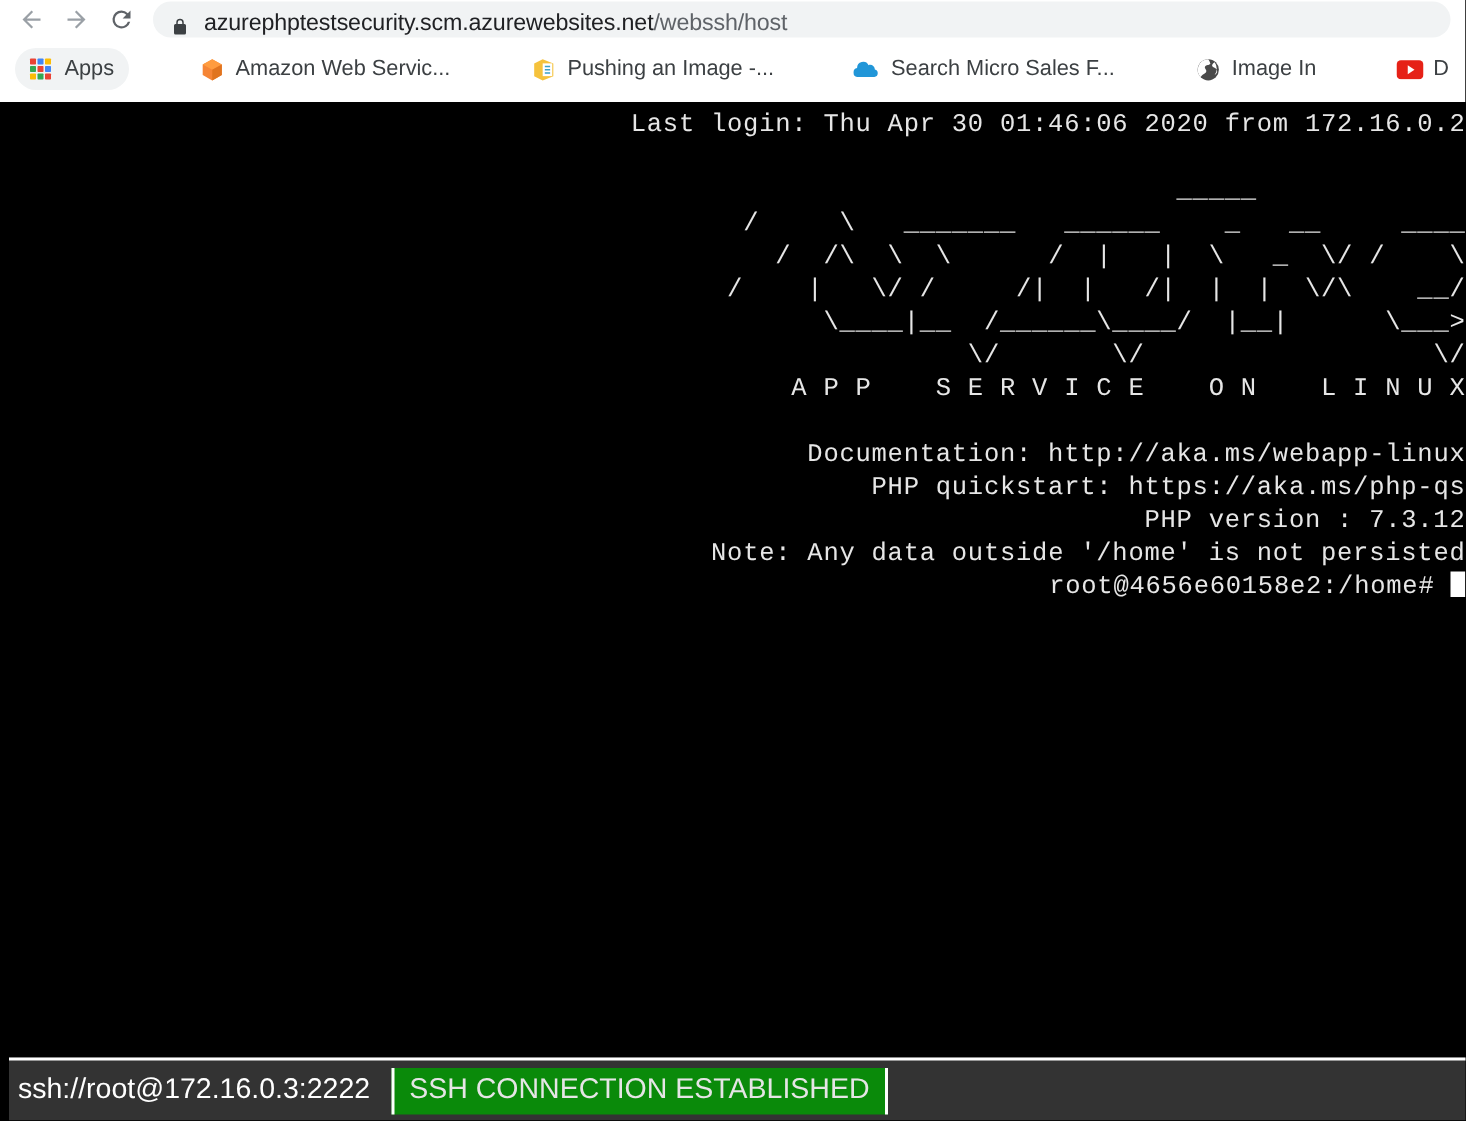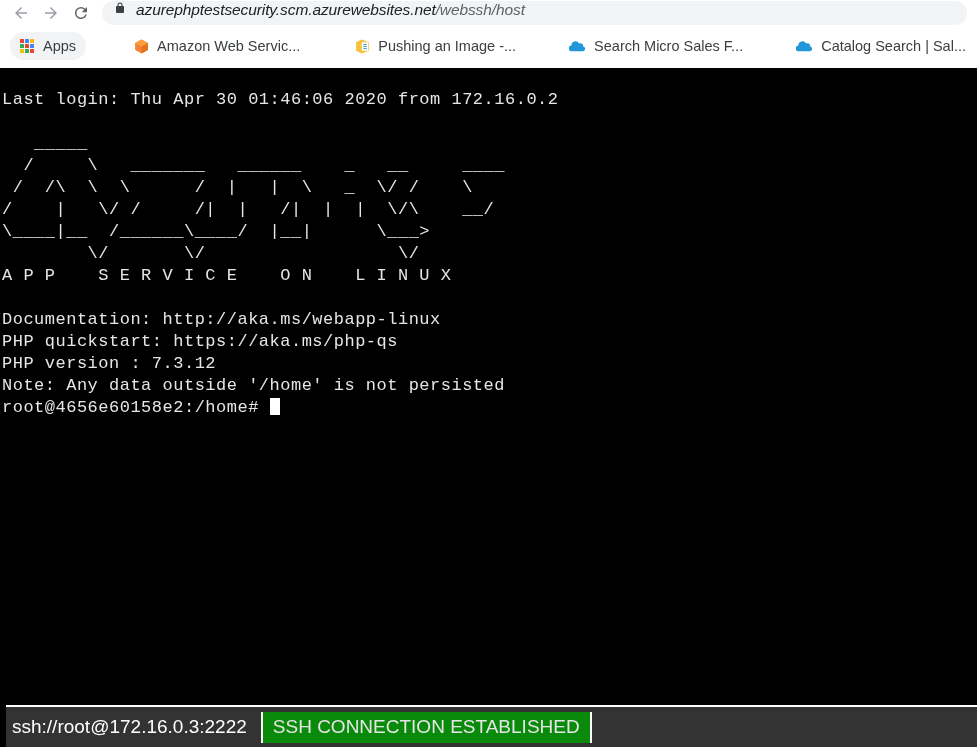--- a/index.html
+++ b/index.html
@@ -45,25 +45,24 @@
   .nav-btn svg { display: block; }
 
   #omnibox {
     flex: 1;
     height: 24px;
     margin-left: 6px;
     margin-right: 4px;
     background: #f1f3f4;
     border-radius: 13px;
     display: flex;
-    align-items: flex-start;
+    align-items: flex-end;
     padding: 0 12px;
     box-sizing: border-box;
     overflow: hidden;
-    font-style: italic;
   }
   #lock-icon {
     flex: none;
     margin-right: 10px;
     display: flex;
     align-items: center;
   }
   #url-text {
     font-size: 15.5px;
     color: #5f6368;
@@ -125,26 +124,27 @@
     display: grid;
     grid-template-columns: repeat(3, 4px);
     grid-template-rows: repeat(3, 4px);
     gap: 1px;
   }
   .apps-grid i { display: block; width: 4px; height: 4px; border-radius: 0.5px; }
 
   
   #terminal {
     position: absolute;
-    top: 85px;
+    top: 69px;
     left: 0;
     width: 977px;
     height: 637px;
     background: #000000;
     overflow: hidden;
+    text-align: right;
   }
   #terminal-text {
     font-family: "Liberation Mono", "DejaVu Sans Mono", monospace;
     font-size: 17px;
     line-height: 22px;
     color: #e6e6e6;
     white-space: pre;
     padding: 4px 0 0 2px;
     letter-spacing: 0.5px;
   }
@@ -267,28 +267,20 @@
 
     <div class="bookmark">
       <span class="bm-icon">
         <svg width="18" height="14" viewBox="0 0 24 18">
           <path d="M19 9.5a4.2 4.2 0 0 0-4.2-4.2c-.5 0-1 .1-1.4.3A5.4 5.4 0 0 0 3.2 8.2 3.9 3.9 0 0 0 4 16h14.5a3.3 3.3 0 0 0 .5-6.5z" fill="#2196d8"></path>
         </svg>
       </span>
       <span class="bm-label">Search Micro Sales F...</span>
     </div>
 
-    <div class="bookmark">
-      <span class="bm-icon">
-        <svg width="18" height="14" viewBox="0 0 24 18">
-          <path d="M19 9.5a4.2 4.2 0 0 0-4.2-4.2c-.5 0-1 .1-1.4.3A5.4 5.4 0 0 0 3.2 8.2 3.9 3.9 0 0 0 4 16h14.5a3.3 3.3 0 0 0 .5-6.5z" fill="#2196d8"></path>
-        </svg>
-      </span>
-      <span class="bm-label">Catalog Search | Sal...</span>
-    </div>
 
     <div class="bookmark">
       <span class="bm-icon">
         <svg width="17" height="17" viewBox="0 0 24 24">
           <circle cx="12" cy="12" r="10" fill="#4a4a4a"></circle>
           <path d="M12 2a10 10 0 0 0-7 17c1-3 4-3 5-5s-2-3-1-5 4-1 5-3a10 10 0 0 0-2-4z" fill="#ffffff"></path>
           <path d="M18 5c-2 1-3 3-2 4s3 1 4 3 0 4-2 5a10 10 0 0 0 0-12z" fill="#ffffff"></path>
         </svg>
       </span>
       <span class="bm-label">Image In</span>

